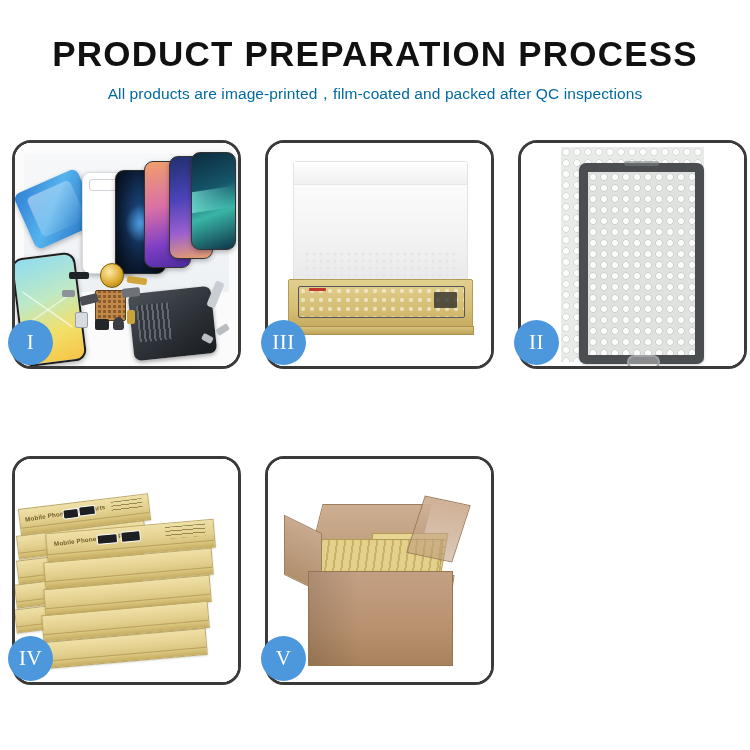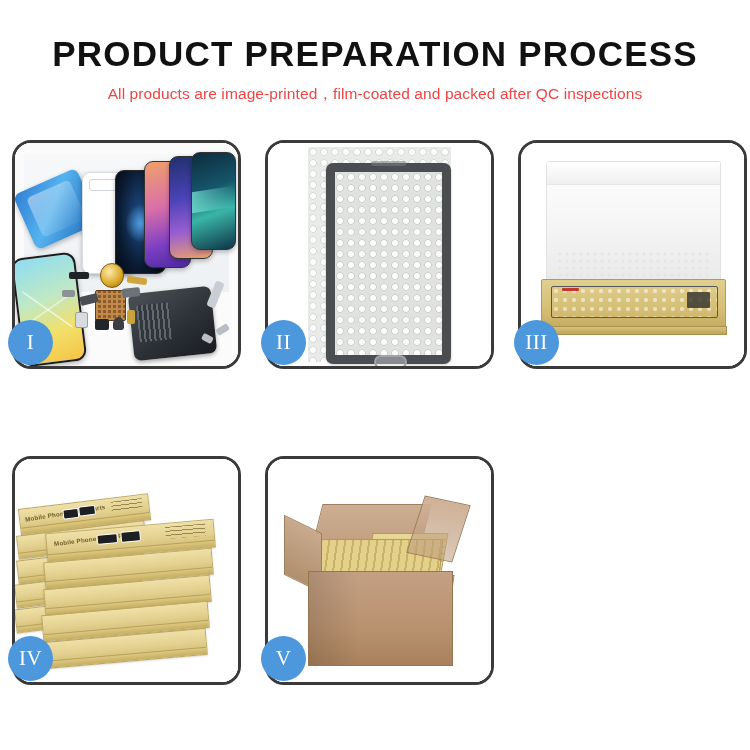--- a/index.html
+++ b/index.html
@@ -30,21 +30,21 @@
     letter-spacing: 1.2px;
     color: #111111;
     line-height: 1.05;
     font-family: "Liberation Sans", sans-serif;
   }
   .page-subtitle {
     margin: 0;
     padding-top: 11px;
     font-size: 15.5px;
     font-weight: normal;
-    color: #ef4444;
+    color: #0369a1;
     letter-spacing: 0.1px;
     font-family: "Liberation Sans", sans-serif;
   }
 
   
   .panel-grid {
     position: absolute;
     left: 12px;
     top: 140px;
     width: 726px;
@@ -438,43 +438,43 @@
         <div class="tiny-part tp10"></div>
         <div class="tiny-part tp11"></div>
         <div class="tiny-part tp12"></div>
       </div>
     </div>
     <div class="step-badge">I</div>
   </div>
 
   <div class="panel">
     <div class="panel-inner">
-      <div class="scene-wrap">
-        <div class="bubble-sheet"></div>
-        <div class="wrapped-screen">
-          <div class="ear-piece"></div>
-          <div class="home-key"></div>
-        </div>
-      </div>
-    </div>
-    <div class="step-badge">II</div>
-  </div>
-
-  <div class="panel">
-    <div class="panel-inner">
       <div class="scene-box1">
         <div class="foam-lid"></div>
         <div class="kraft-tray">
           <div class="inner-item"></div>
           <div class="red-mark"></div>
           <div class="front-lip"></div>
         </div>
       </div>
     </div>
     <div class="step-badge">III</div>
+  </div>
+
+  <div class="panel">
+    <div class="panel-inner">
+      <div class="scene-wrap">
+        <div class="bubble-sheet"></div>
+        <div class="wrapped-screen">
+          <div class="ear-piece"></div>
+          <div class="home-key"></div>
+        </div>
+      </div>
+    </div>
+    <div class="step-badge">II</div>
   </div>
 
   <div class="panel">
     <div class="panel-inner">
       <div class="scene-stack">
 
         <div class="kraft-box" style="left:2%;  top:19%; width:58%; height:11%; transform:rotate(-7deg);">
           <div class="box-label">
             <span class="label-text">Mobile Phone Spare Parts</span>
             <span class="label-phone" style="left:33%; top:24%;"></span>

